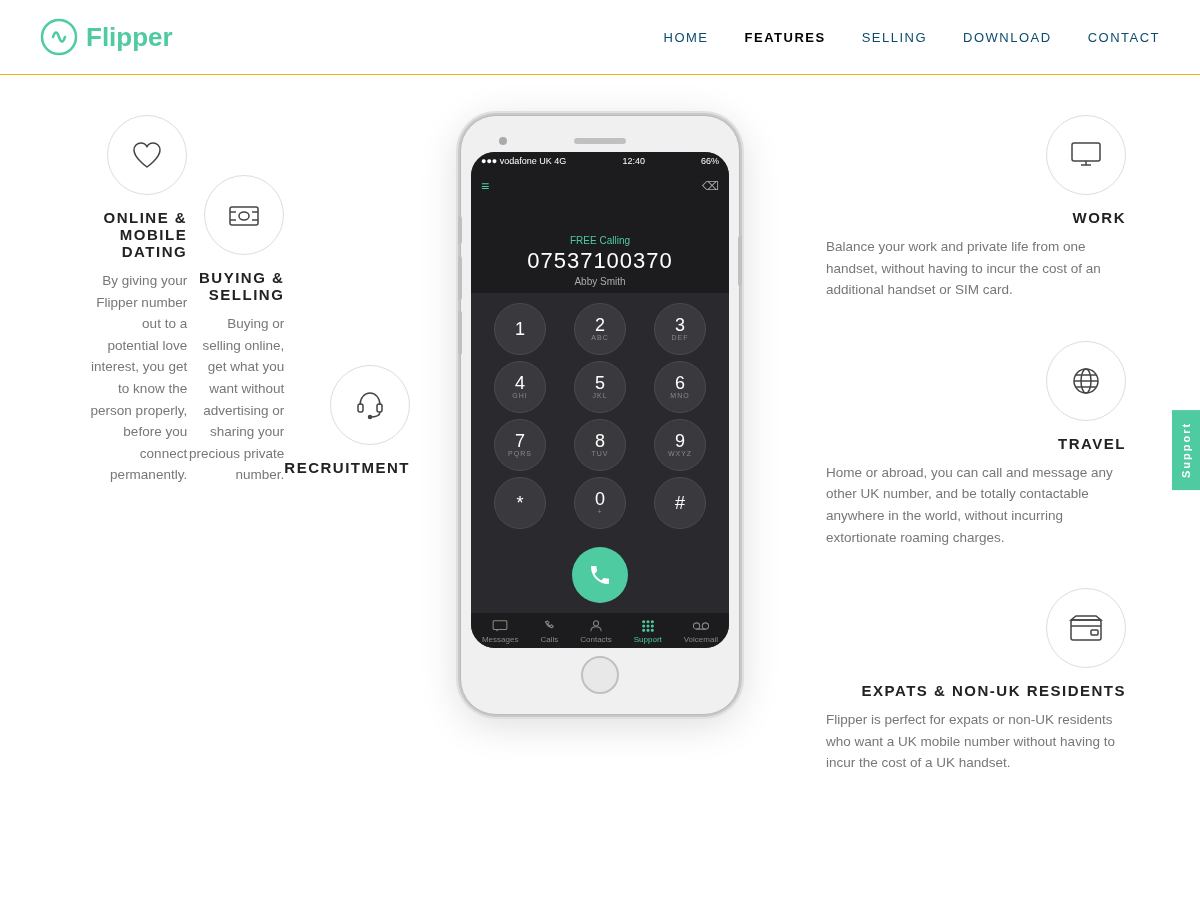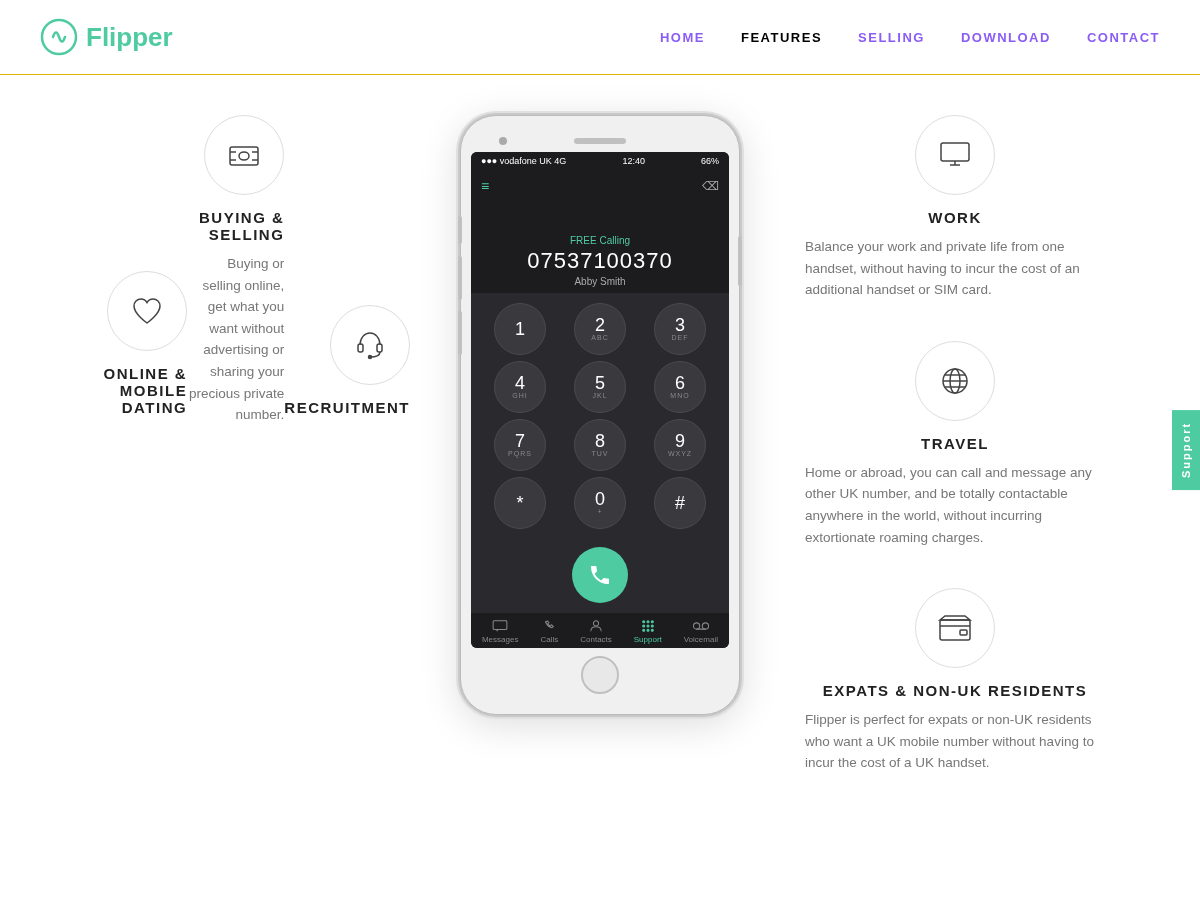--- a/index.html
+++ b/index.html
@@ -37,23 +37,23 @@
       color: #4ecba0;
     }
     nav {
       display: flex;
       gap: 36px;
       align-items: center;
     }
     .nav-item {
       font-size: 13px;
       letter-spacing: 1.5px;
-      color: #8b5cf6;
+      color: #0c4a6e;
       text-decoration: none;
-      font-weight: 700;
+      font-weight: 400;
       cursor: pointer;
     }
     .nav-item.active {
       color: #000000;
       font-weight: 700;
     }
 
     
     .main-content {
       display: flex;
@@ -90,22 +90,23 @@
       flex-direction: column;
       align-items: center;
       margin-bottom: 40px;
       width: 100%;
     }
     .left-col .feature-block {
       align-items: flex-end;
       text-align: right;
     }
     .right-col .feature-block {
-      align-items: center;
+      align-items: flex-end;
       text-align: left;
+      margin-left: 16px;
     }
 
     .icon-circle {
       width: 80px;
       height: 80px;
       border-radius: 50%;
       border: 1px solid #ddd;
       display: flex;
       align-items: center;
       justify-content: center;
@@ -150,21 +151,21 @@
       padding: 14px 10px;
       box-shadow:
         0 0 0 2px #c8c8c8,
         0 0 0 4px #e0e0e0,
         0 8px 40px rgba(0,0,0,0.15);
       border: 1px solid #bbb;
     }
 
     .phone-screen {
       background: #2a2a2e;
-      border-radius: 6px;
+      border-radius: 24px;
       overflow: hidden;
       position: relative;
     }
 
     .phone-status-bar {
       background: #1c1c1e;
       display: flex;
       justify-content: space-between;
       align-items: center;
       padding: 4px 10px;
@@ -370,20 +371,21 @@
 
   <div class="left-col">
 
     <div class="feature-block">
       <div class="icon-circle">
         <svg viewBox="0 0 36 36" fill="none" stroke="#444" stroke-width="1.5">
           <path d="M18 30 C18 30 5 21 5 13 C5 9 8 6 12 6 C14.5 6 16.8 7.5 18 9.5 C19.2 7.5 21.5 6 24 6 C28 6 31 9 31 13 C31 21 18 30 18 30Z"></path>
         </svg>
       </div>
       <div class="feature-title">ONLINE &amp; MOBILE DATING</div>
+      <div class="feature-desc">By giving your Flipper number out to a potential love interest, you get to know the person properly, before you connect permanently.</div>
     </div>
 
     <div class="feature-block">
       <div class="icon-circle">
         <svg viewBox="0 0 36 36" fill="none" stroke="#444" stroke-width="1.5">
           <rect x="4" y="10" width="28" height="18" rx="2"></rect>
           <ellipse cx="18" cy="19" rx="5" ry="4"></ellipse>
           <line x1="4" y1="15" x2="10" y2="15"></line>
           <line x1="4" y1="23" x2="10" y2="23"></line>
           <line x1="26" y1="15" x2="32" y2="15"></line>

